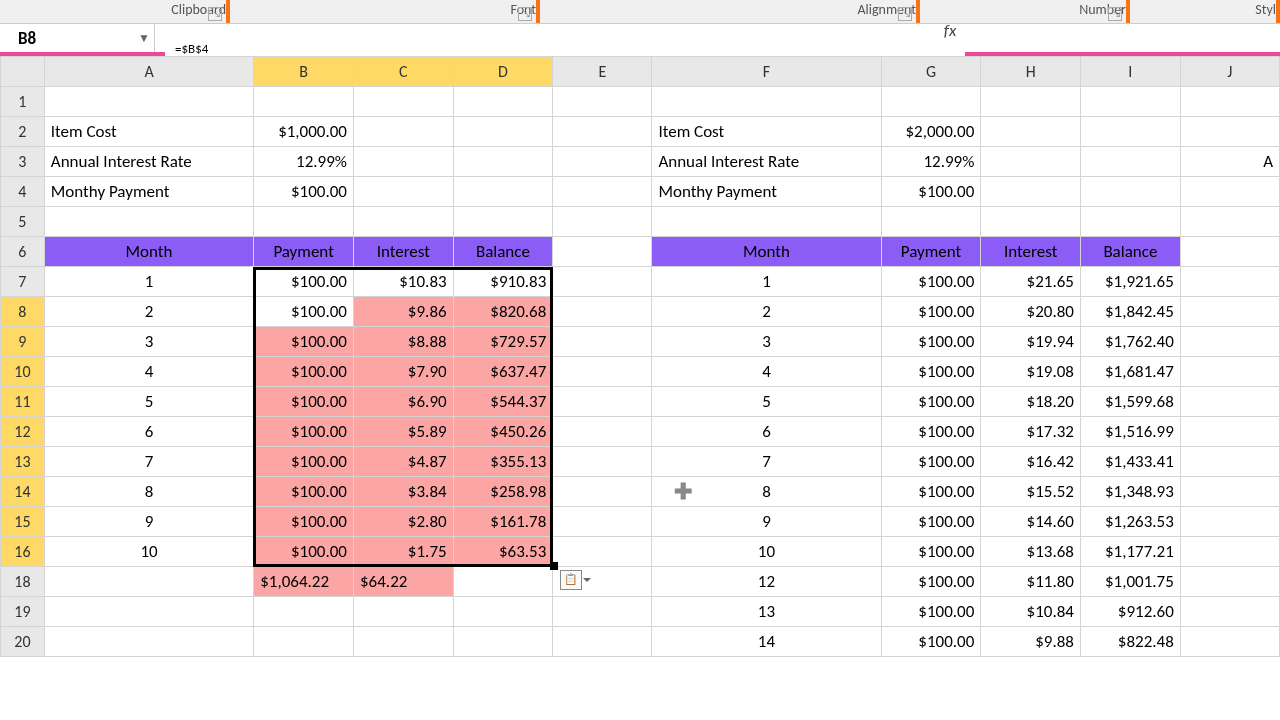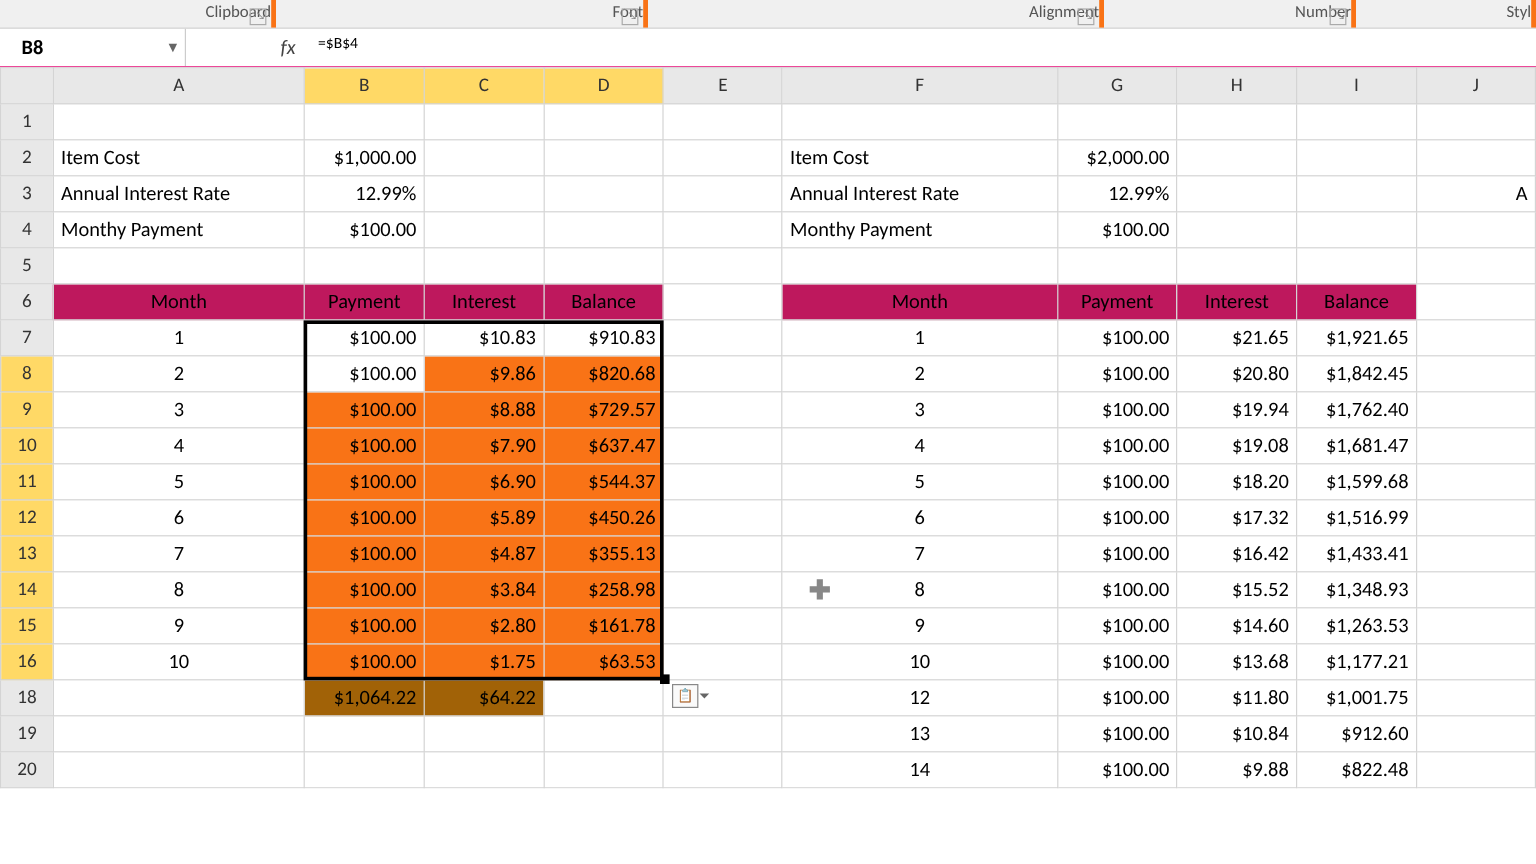--- a/index.html
+++ b/index.html
@@ -2,43 +2,43 @@
 <html><head>
 <meta charset="utf-8">
 <style>
   * { box-sizing: border-box; margin: 0; padding: 0; }
   body { font-family: Calibri, Arial, sans-serif; font-size: 17px; background: #fff; overflow: hidden; }
   
   .ribbon-groups { display: flex; height: 24px; background: #f0f0f0; border-bottom: 1px solid #ccc; font-size: 14px; color: #555; }
   .ribbon-group { position: relative; text-align: right; border-right: 4px solid #f97316; line-height: 20px; }
   .ribbon-group .dlg { position: absolute; right: 4px; bottom: 2px; width: 14px; height: 14px; border: 1px solid #aaa; font-size: 9px; line-height: 12px; color: #888; }
   
-  .formula-bar { display: flex; height: 32px; border-bottom: 1px solid #ec4899; align-items: center; background: #fff; }
+  .formula-bar { display: flex; height: 32px; border-bottom: 4px solid #ec4899; align-items: center; background: #fff; }
   .name-box { width: 155px; display: flex; align-items: center; border-right: 1px solid #ccc; height: 100%; padding-left: 18px; }
   .name-box-arrow { width: 20px; text-align: center; color: #666; font-size: 12px; }
-  .fx-area { display: flex; align-items: flex-start; padding-left: 10px; }
+  .fx-area { display: flex; align-items: flex-end; padding-left: 10px; flex-direction: column; }
   .fx-btn { width: 30px; text-align: center; font-style: italic; color: #444; }
   .fx-input { border: none; font-size: 13px; font-family: inherit; padding-left: 10px; width: 800px; outline: none; }
   
   .grid-wrap { position: relative; }
   table.grid { border-collapse: collapse; table-layout: fixed; }
   table.grid th, table.grid td { border: 1px solid #d4d4d4; height: 30px; padding: 0 6px; white-space: nowrap; vertical-align: middle; font-weight: normal; }
   
   .corner { width: 44px; background: #e8e8e8; border-bottom: 2px solid #999; border-right: 2px solid #999; }
   .col-hdr { background: #e8e8e8; text-align: center; font-size: 16px; color: #333; border-bottom: 2px solid #999; }
   .col-hdr.sel { background: #ffd966; }
   .row-hdr { background: #e8e8e8; text-align: center; font-size: 16px; color: #333; width: 44px; border-right: 2px solid #999; }
   .row-hdr.sel { background: #ffd966; }
   
   td.cell { background: #fff; }
   td.r { text-align: right; }
   td.c { text-align: center; }
-  td.hdr-row { background: #be185d; text-align: center; }
-  td.green { background: #a16207; text-align: right; }
-  td.in-sel { background: #f97316; }
+  td.hdr-row { background: #8b5cf6; text-align: center; }
+  td.green { background: #fca5a5; }
+  td.in-sel { background: #fca5a5; }
   td.active { background: #fff !important; }
   
   .sel-border { position: absolute; border: 3px solid #000; pointer-events: none; }
   .fill-handle { position: absolute; width: 8px; height: 8px; background: #000; pointer-events: none; }
   .paste-opt { position: absolute; width: 22px; height: 20px; border: 1px solid #888; background: #fafafa; font-size: 11px; text-align: center; line-height: 18px; }
   .paste-opt::after { content: ""; position: absolute; right: -10px; top: 50%; border: 4px solid transparent; border-top-color: #666; transform: translateY(-2px); }
   
   .cursor-plus { position: absolute; font-size: 22px; color: #888; font-weight: bold; pointer-events: none; }
 </style>
 </head>

